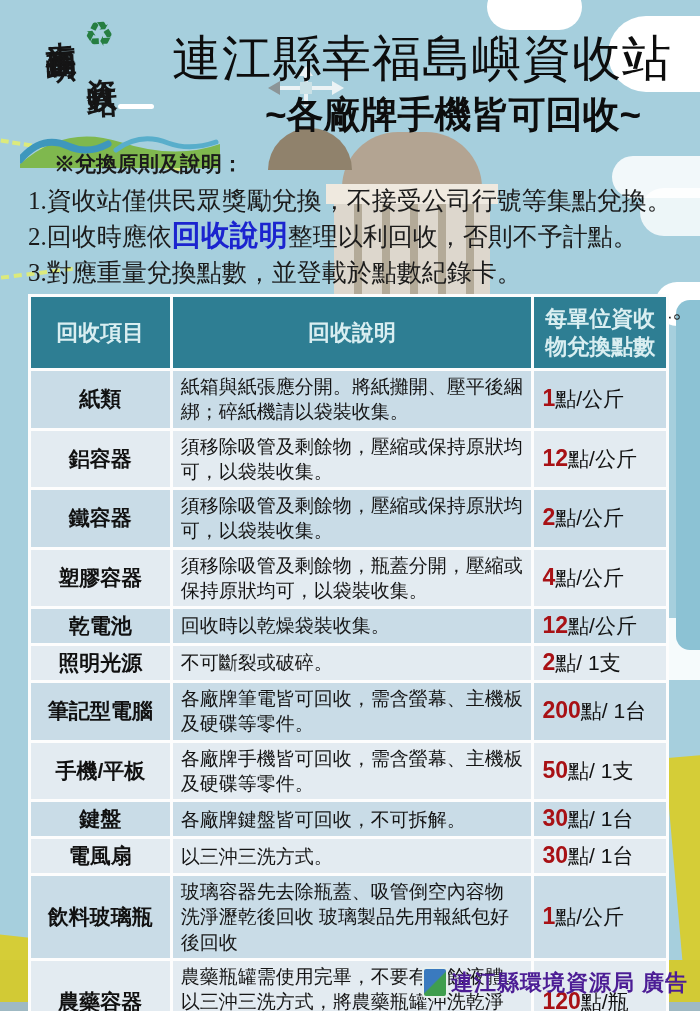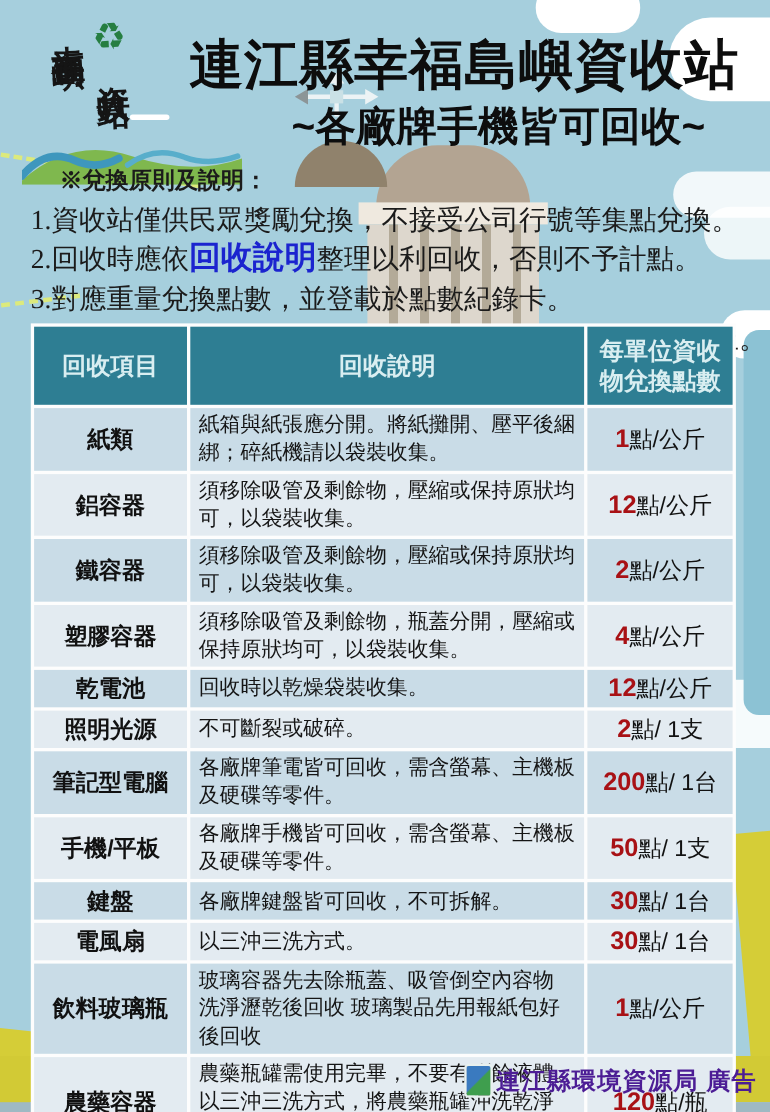--- a/index.html
+++ b/index.html
@@ -26,41 +26,41 @@
   
   .logo{position:absolute;left:44px;top:16px;display:flex;z-index:3;transform:rotate(-3deg);}
   .logo .vcol{writing-mode:vertical-rl;text-orientation:upright;
     font-family:"Liberation Serif",serif;font-weight:bold;color:#151515;
     font-size:30px;letter-spacing:4px;line-height:1.1;}
   .logo .col2{display:flex;flex-direction:column;align-items:center;margin-left:6px;margin-top:2px;}
   .logo .recycle{font-size:34px;color:#267e41;line-height:1;margin-bottom:4px;}
   .logo-wave{position:absolute;left:20px;top:116px;z-index:2;}
   
   .title{position:absolute;left:148px;top:26px;width:548px;text-align:center;
-    font-size:49px;font-weight:700;color:#0d0d0d;letter-spacing:1px;z-index:3;}
+    font-size:49px;font-weight:400;color:#0d0d0d;letter-spacing:1px;z-index:3;}
   .subtitle{position:absolute;left:210px;top:90px;width:486px;text-align:center;
     font-size:37px;font-weight:800;color:#0d0d0d;z-index:3;}
   
   .notes{position:absolute;left:28px;top:150px;width:655px;z-index:3;
     font-family:"Liberation Serif",serif;color:#1b1b1b;}
   .notes-heading{font-size:21px;font-weight:bold;margin:0 0 4px 26px;}
   .note-line{font-size:25px;line-height:34px;margin:0;white-space:nowrap;}
   .note-link{font-size:29px;font-weight:bold;color:#1b24cf;font-family:"Liberation Sans",sans-serif;}
   
   .points-table{position:absolute;left:28px;top:294px;width:641px;z-index:3;
     border-collapse:separate;border-spacing:3px;background:#fdfdfd;}
   .points-table th{background:#2e7e93;color:#d9eef1;font-size:22px;font-weight:bold;
     padding:8px 4px;line-height:1.25;}
   .points-table td{padding:3px 8px;vertical-align:middle;}
   .col-item{width:136px;}
   .col-desc{width:352px;}
   .col-points{width:129px;}
   td.item-cell{text-align:center;font-size:21px;font-weight:bold;color:#111;}
   td.desc-cell{font-size:19px;line-height:1.33;color:#151515;margin-left:25px;}
-  td.points-cell{text-align:center;font-size:21px;color:#111;white-space:nowrap;margin-top:40px;}
+  td.points-cell{text-align:left;font-size:21px;color:#111;white-space:nowrap;margin-top:40px;}
   .points-num{color:#a81115;font-weight:bold;font-size:23px;}
   tr.row-dark td{background:#c9dce7;}
   tr.row-light td{background:#e3ebf1;}
   
   .footer{position:absolute;right:12px;bottom:13px;display:flex;align-items:center;z-index:4;}
   .agency-icon{width:22px;height:27px;border-radius:4px;margin-right:3px;border:2px solid #e8f0ee;
     background:linear-gradient(135deg,#3a7abf 48%,#3f9e4e 52%);}
   .footer-text{font-size:22px;font-weight:bold;color:#4c1d95;letter-spacing:1px;}
   .compass{position:absolute;z-index:1;opacity:.9;}
 </style>

